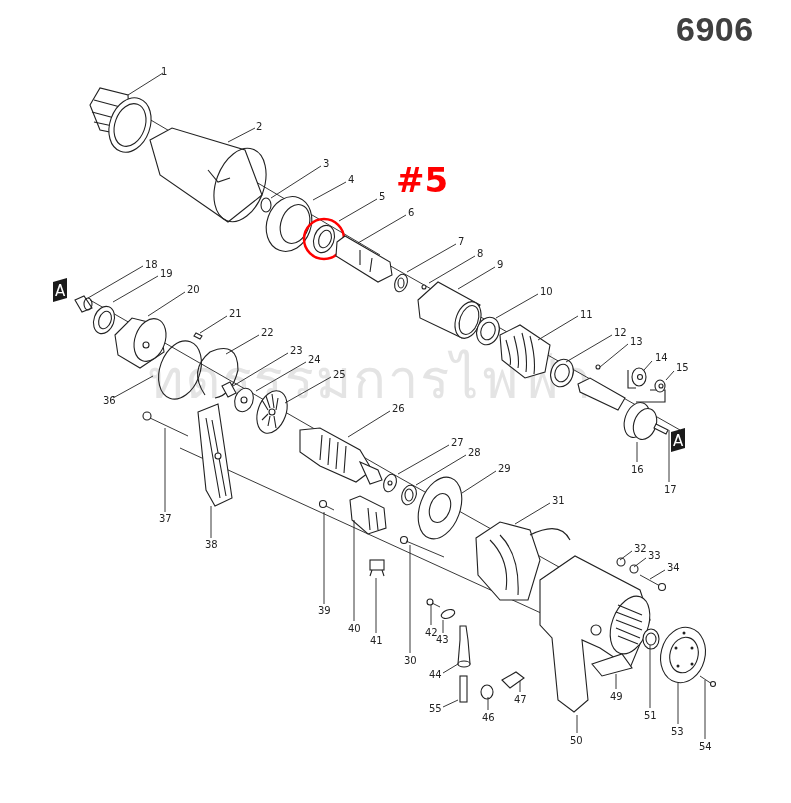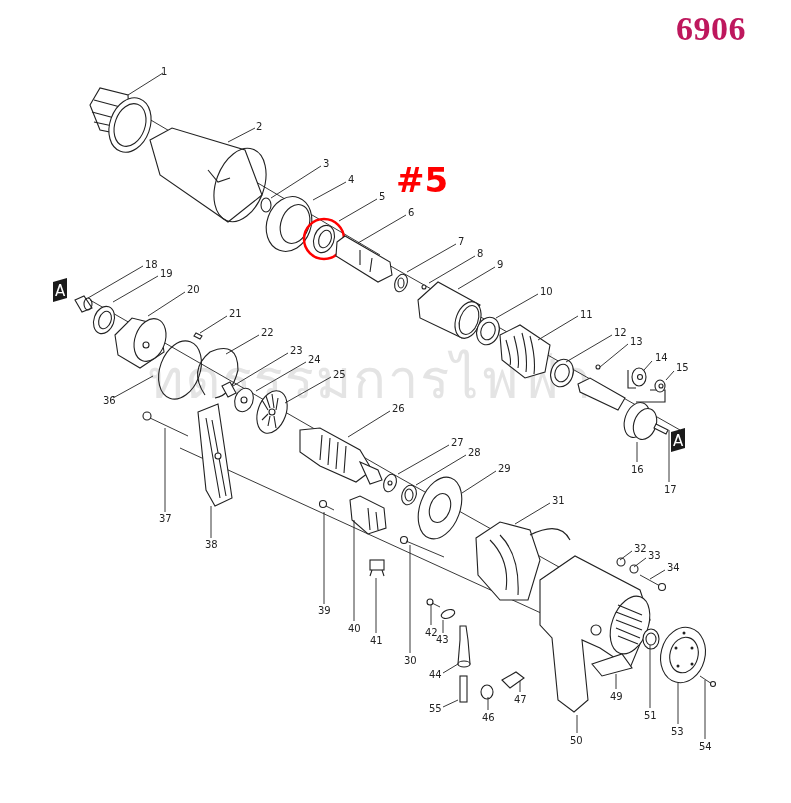--- a/index.html
+++ b/index.html
@@ -1,17 +1,17 @@
 <!DOCTYPE html>
 <html><head>
 <meta charset="utf-8">
 <style>
   html,body{margin:0;padding:0;background:#ffffff;}
   body{width:791px;height:803px;position:relative;overflow:hidden;font-family:"DejaVu Sans",sans-serif;}
-  #model{position:absolute;left:676px;top:10px;font-size:34px;font-weight:bold;color:#be185d;letter-spacing:0.5px;font-family:Liberation Serif, serif;}
+  #model{position:absolute;left:676px;top:10px;font-size:34px;font-weight:bold;color:#404040;letter-spacing:0.5px;font-family:Liberation Sans, sans-serif;}
   #highlight-label{position:absolute;left:396px;top:160px;font-size:34px;font-weight:bold;color:#ff0000;font-family:"DejaVu Sans",sans-serif;}
   #watermark{position:absolute;left:148px;top:336px;font-size:54px;color:#e4e4e4;font-family:"DejaVu Sans",sans-serif;font-weight:200;white-space:nowrap;letter-spacing:2px;z-index:0;}
   svg#diagram{position:absolute;left:0;top:0;z-index:1;}
   .lbl{font-family:"DejaVu Sans",sans-serif;font-size:10px;fill:#222;}
   .ln{stroke:#222;stroke-width:0.9;fill:none;}
   .pt{stroke:#222;stroke-width:1.1;fill:#fff;}
   .ptn{stroke:#222;stroke-width:1.1;fill:none;}
   .dk{fill:#222;}
 </style>
 </head>

